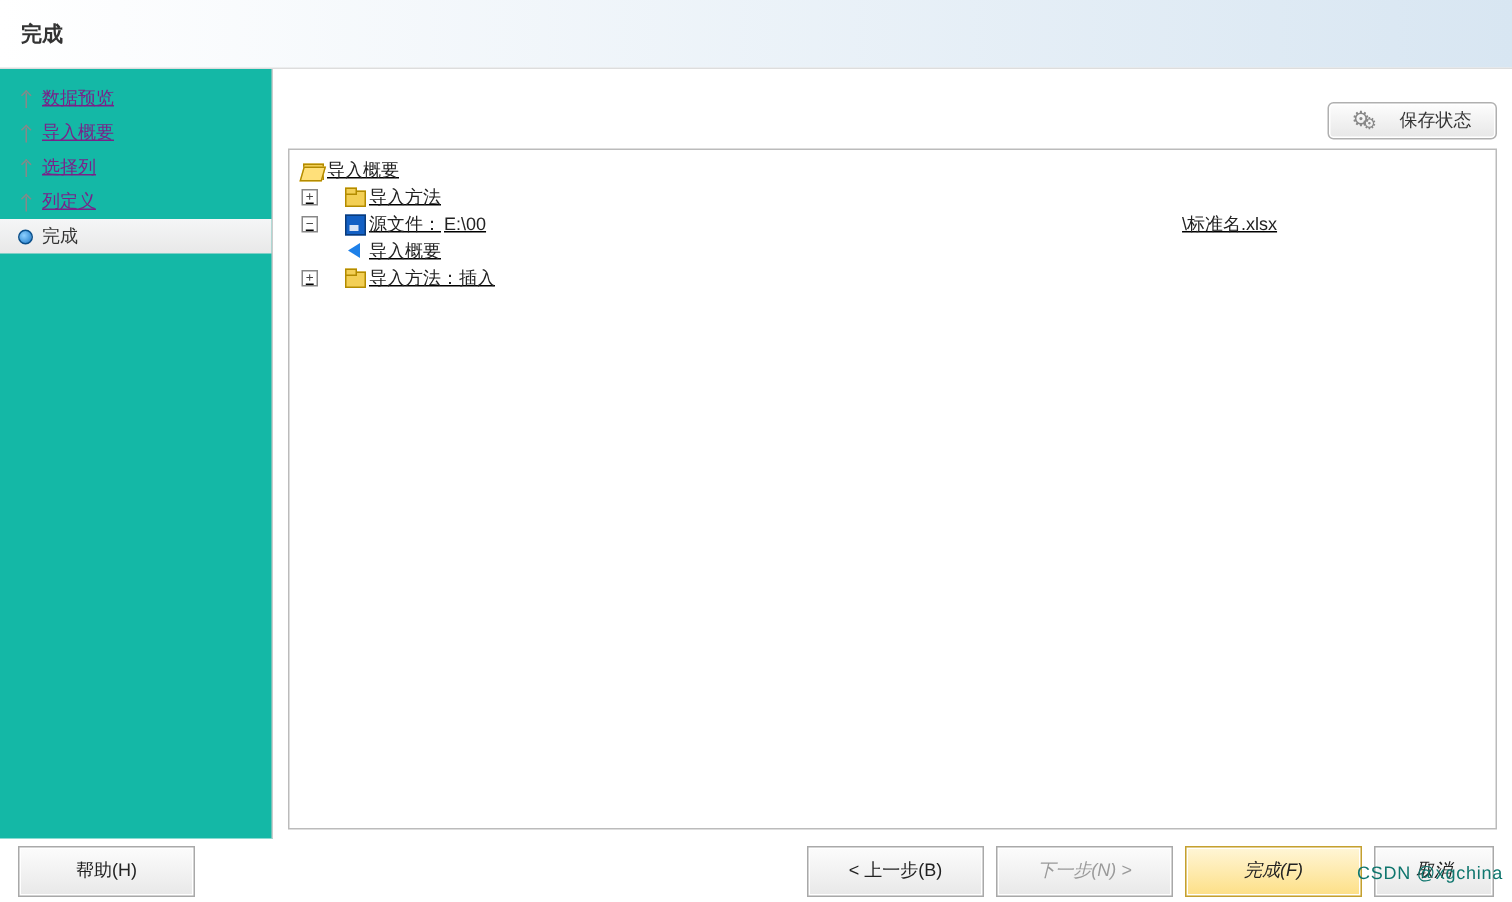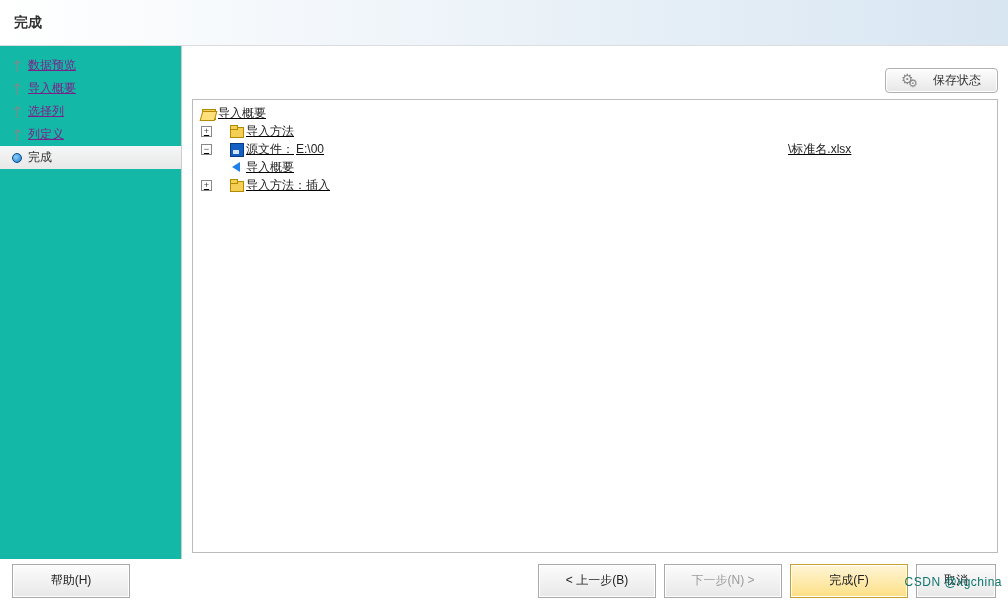--- a/index.html
+++ b/index.html
@@ -91,21 +91,21 @@
     .footer .spacer { flex:1; }
     .btn {
       min-width:118px; height:34px;
       border:1px solid #a9a9a9;
       background:linear-gradient(to bottom,#fcfcfc,#e8e8e8);
       color:#222; font-size:12px;
       padding:0 8px; box-shadow:inset 0 0 0 1px #fff;
     }
     .btn.disabled{color:#9a9a9a;}
     .btn.accent{background:linear-gradient(to bottom,#fff6d7,#fddf86);border-color:#c4a030;}
-    .btn + .btn { margin-left:8px; }
+    .btn + .btn { margin-left:8px;font-style:italic; }
 
     .watermark{
       position:absolute; right:6px; bottom:12px;
       color:#0f766e; font-size:12px; font-family:Arial;
       letter-spacing:0.5px; pointer-events:none;
     }
   </style>
 </head>
 <body>
 

